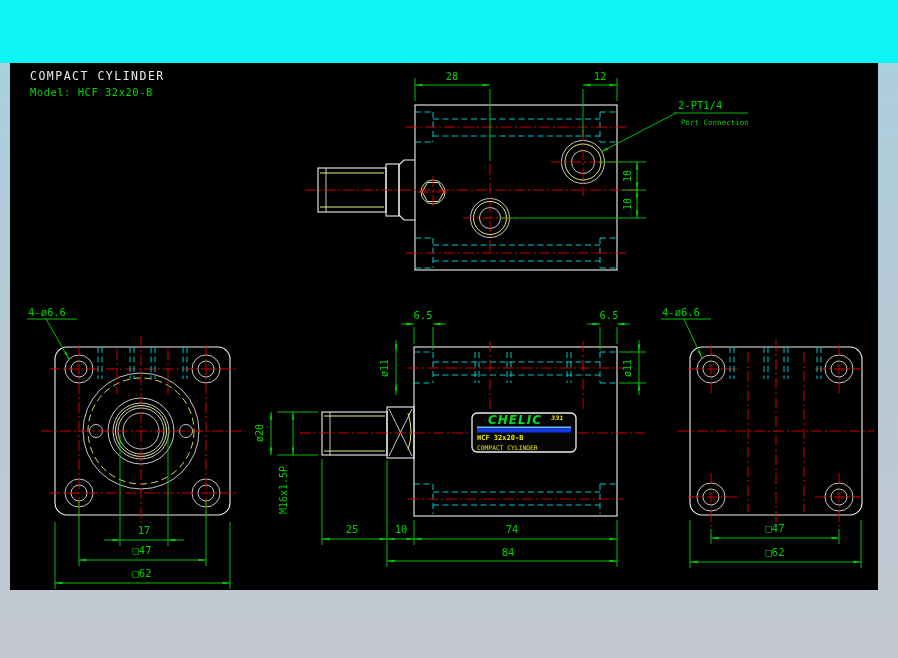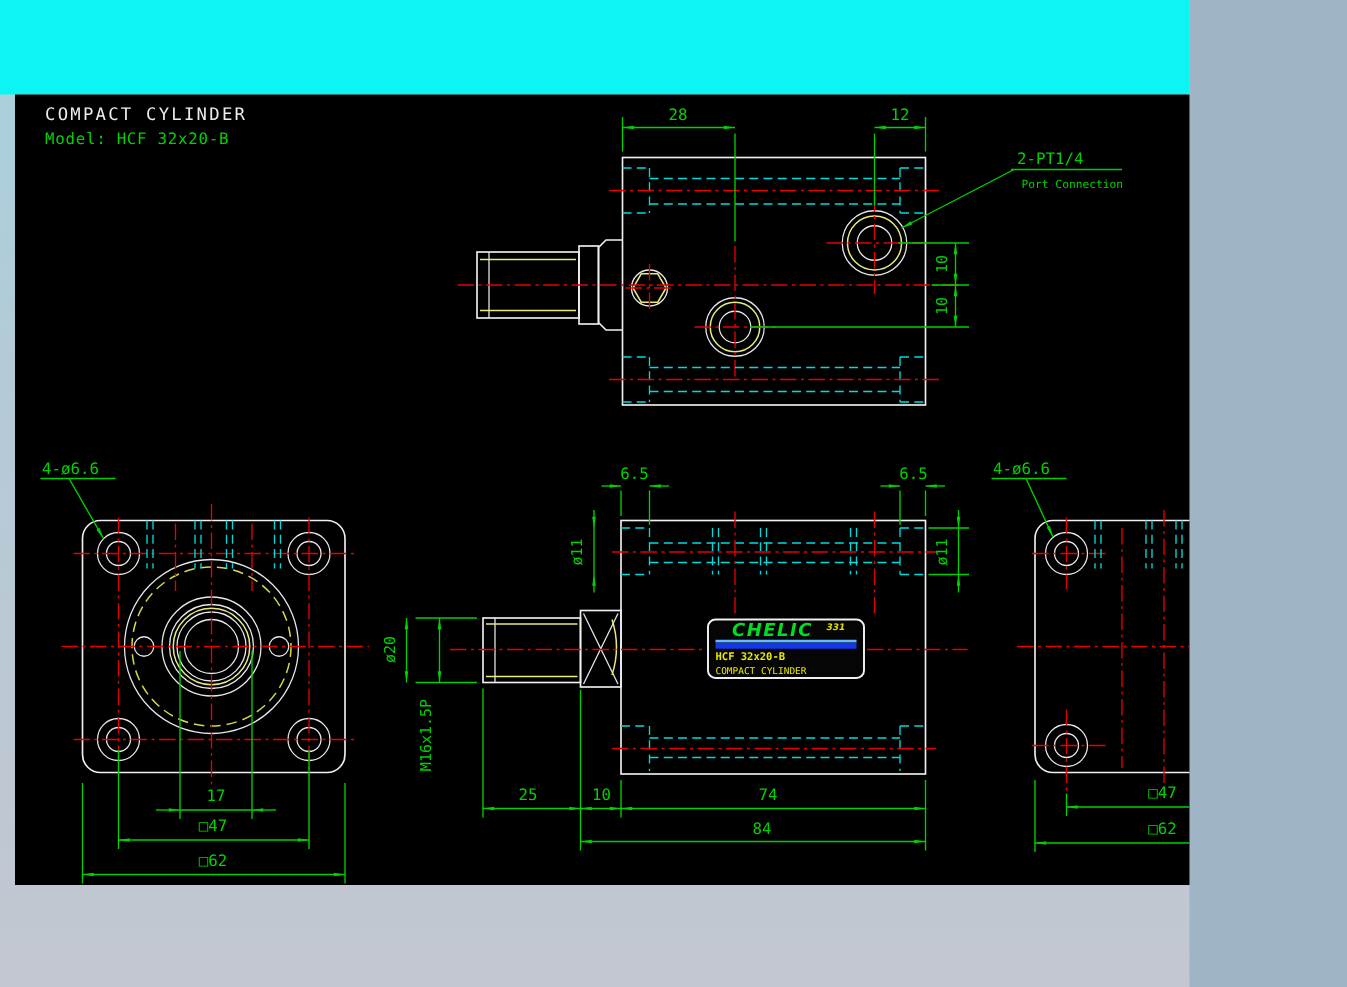--- a/index.html
+++ b/index.html
@@ -1,16 +1,16 @@
 <!DOCTYPE html>
 <html><head>
 <meta charset="utf-8">
 <style>
   html,body{margin:0;padding:0;background:#9fb4c4;}
-  .page{position:relative;width:793px;height:658px;overflow:hidden;
+  .page{position:relative;width:898px;height:658px;overflow:hidden;
         background:linear-gradient(180deg,#a6d2de 0%,#b4cad6 40%,#c3c7d1 100%);
         font-family:"DejaVu Sans Mono",monospace;}
   .topbar{position:absolute;left:0;top:0;width:898px;height:63px;background:#0cf4f4;}
   .canvas{position:absolute;left:10px;top:63px;width:868px;height:527px;background:#000;}
   
   .w{stroke:#f0f0f0;fill:none;stroke-width:1.1}
   .w2{stroke:#e8e8e8;fill:none;stroke-width:0.85}
   .y{stroke:#e9e97c;fill:none;stroke-width:1}
   .yd{stroke:#d8d84a;fill:none;stroke-width:1;stroke-dasharray:7 4}
   .r{stroke:#e60000;fill:none;stroke-width:0.9;stroke-dasharray:11 3 2 3}

